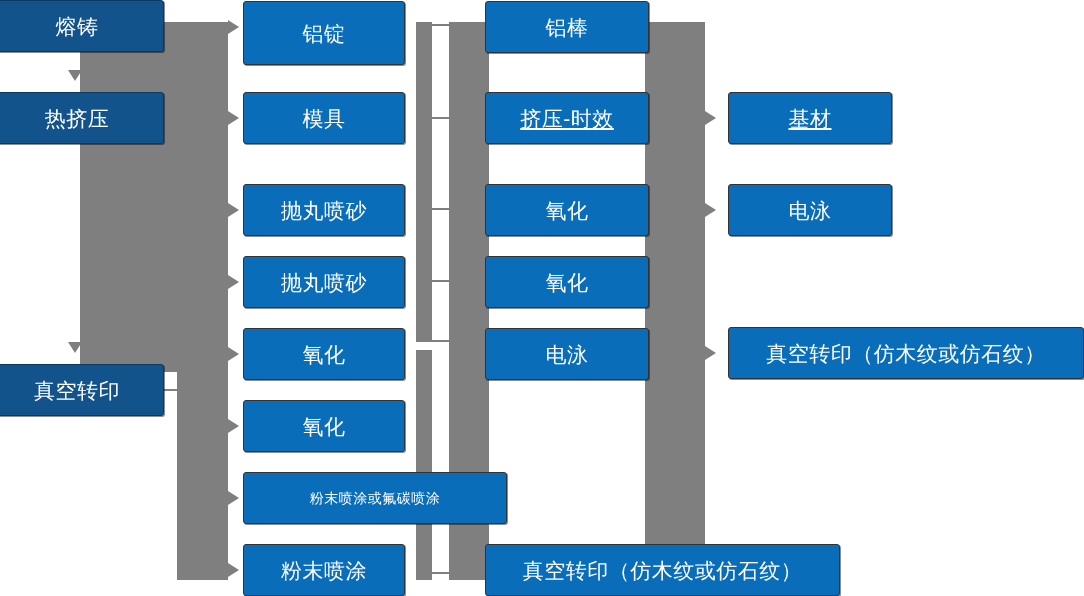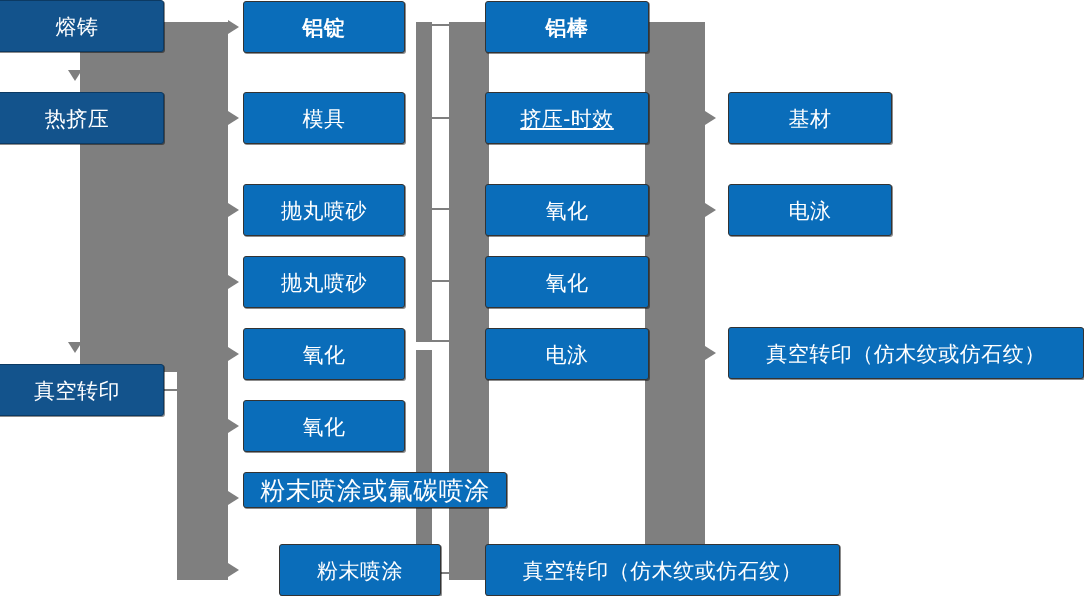--- a/index.html
+++ b/index.html
@@ -113,69 +113,69 @@
       </div>
       <div class="box dark" style="left: -10px; top: 92px; width: 174px; height: 52px; font-size: 21px;">
         <span class="label">热挤压</span>
       </div>
       <div class="box dark" style="left: -10px; top: 364px; width: 174px; height: 52px; font-size: 21px;">
         <span class="label">真空转印</span>
       </div>
     </div>
 
   <div id="col2">
-      <div class="box light" style="left: 243px; top: 1px; width: 162px; height: 52px; font-size: 21px; font-weight: bold;">
+      <div class="box light" style="left: 243px; top: 1px; width: 162px; height: 64px; font-size: 21px;">
         <span class="label">铝锭</span>
       </div>
       <div class="box light" style="left: 243px; top: 92px; width: 162px; height: 52px; font-size: 21px;">
         <span class="label">模具</span>
       </div>
       <div class="box light" style="left: 243px; top: 184px; width: 162px; height: 52px; font-size: 21px;">
         <span class="label">抛丸喷砂</span>
       </div>
       <div class="box light" style="left: 243px; top: 256px; width: 162px; height: 52px; font-size: 21px;">
         <span class="label">抛丸喷砂</span>
       </div>
       <div class="box light" style="left: 243px; top: 328px; width: 162px; height: 52px; font-size: 21px;">
         <span class="label">氧化</span>
       </div>
       <div class="box light" style="left: 243px; top: 400px; width: 162px; height: 52px; font-size: 21px;">
         <span class="label">氧化</span>
       </div>
-      <div class="box light" style="left: 243px; top: 472px; width: 264px; height: 36px; font-size: 25px;">
+      <div class="box light" style="left: 243px; top: 472px; width: 264px; height: 52px; font-size: 14px;">
         <span class="label">粉末喷涂或氟碳喷涂</span>
       </div>
-      <div class="box light" style="left: 243px; top: 544px; width: 162px; height: 52px; font-size: 21px; margin-left: 36px;">
+      <div class="box light" style="left: 243px; top: 544px; width: 162px; height: 52px; font-size: 21px;">
         <span class="label">粉末喷涂</span>
       </div>
     </div>
 
   <div id="col3">
-      <div class="box light" style="left: 485px; top: 1px; width: 164px; height: 52px; font-size: 21px; font-weight: bold;">
+      <div class="box light" style="left: 485px; top: 1px; width: 164px; height: 52px; font-size: 21px;">
         <span class="label">铝棒</span>
       </div>
       <div class="box light" style="left: 485px; top: 92px; width: 164px; height: 52px; font-size: 21px; text-decoration: underline;">
         <span class="label">挤压-时效</span>
       </div>
       <div class="box light" style="left: 485px; top: 184px; width: 164px; height: 52px; font-size: 21px;">
         <span class="label">氧化</span>
       </div>
       <div class="box light" style="left: 485px; top: 256px; width: 164px; height: 52px; font-size: 21px;">
         <span class="label">氧化</span>
       </div>
       <div class="box light" style="left: 485px; top: 328px; width: 164px; height: 52px; font-size: 21px;">
         <span class="label">电泳</span>
       </div>
       <div class="box light" style="left: 485px; top: 544px; width: 355px; height: 52px; font-size: 21px;">
         <span class="label">真空转印（仿木纹或仿石纹）</span>
       </div>
     </div>
 
   <div id="col4">
-      <div class="box light" style="left: 728px; top: 92px; width: 164px; height: 52px; font-size: 21px;">
+      <div class="box light" style="left: 728px; top: 92px; width: 164px; height: 52px; font-size: 21px; text-decoration: underline;">
         <span class="label">基材</span>
       </div>
       <div class="box light" style="left: 728px; top: 184px; width: 164px; height: 52px; font-size: 21px;">
         <span class="label">电泳</span>
       </div>
       <div class="box light" style="left: 728px; top: 327px; width: 356px; height: 52px; font-size: 21px;">
         <span class="label">真空转印（仿木纹或仿石纹）</span>
       </div>
     </div>
 

